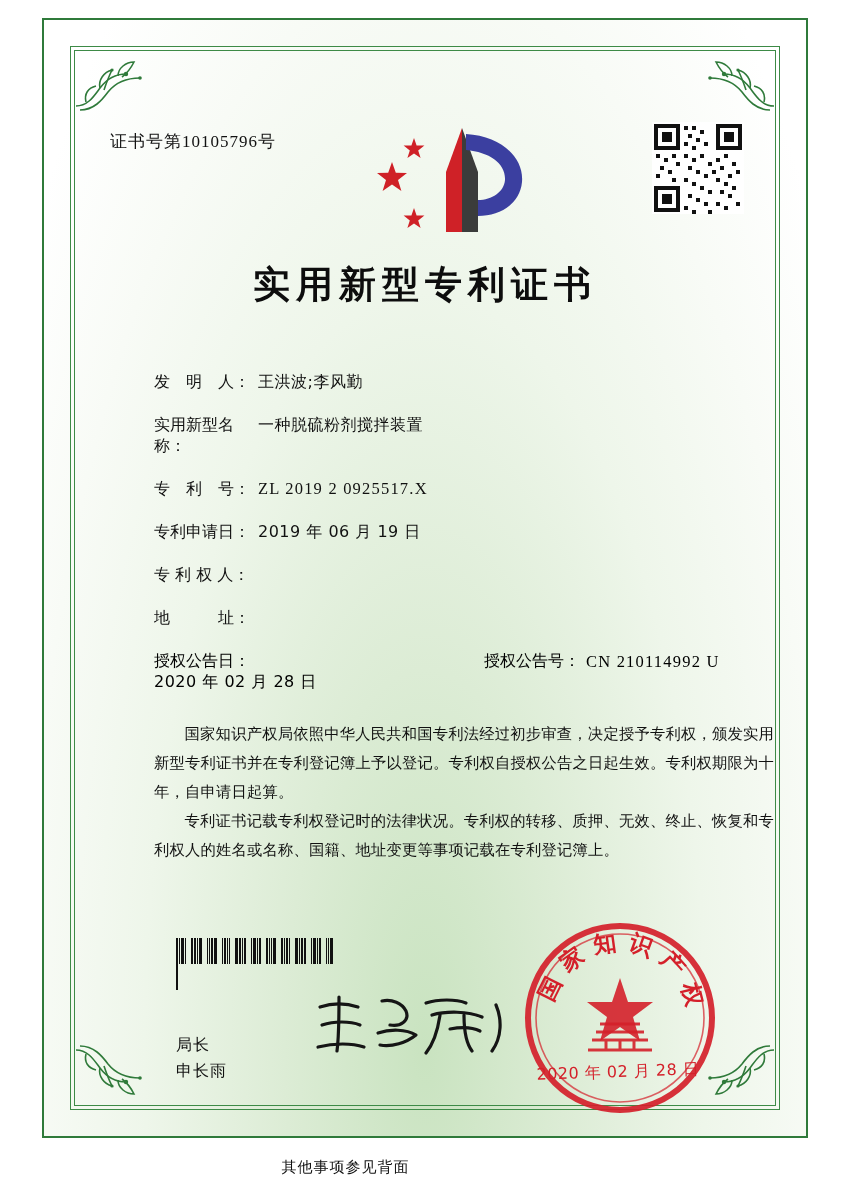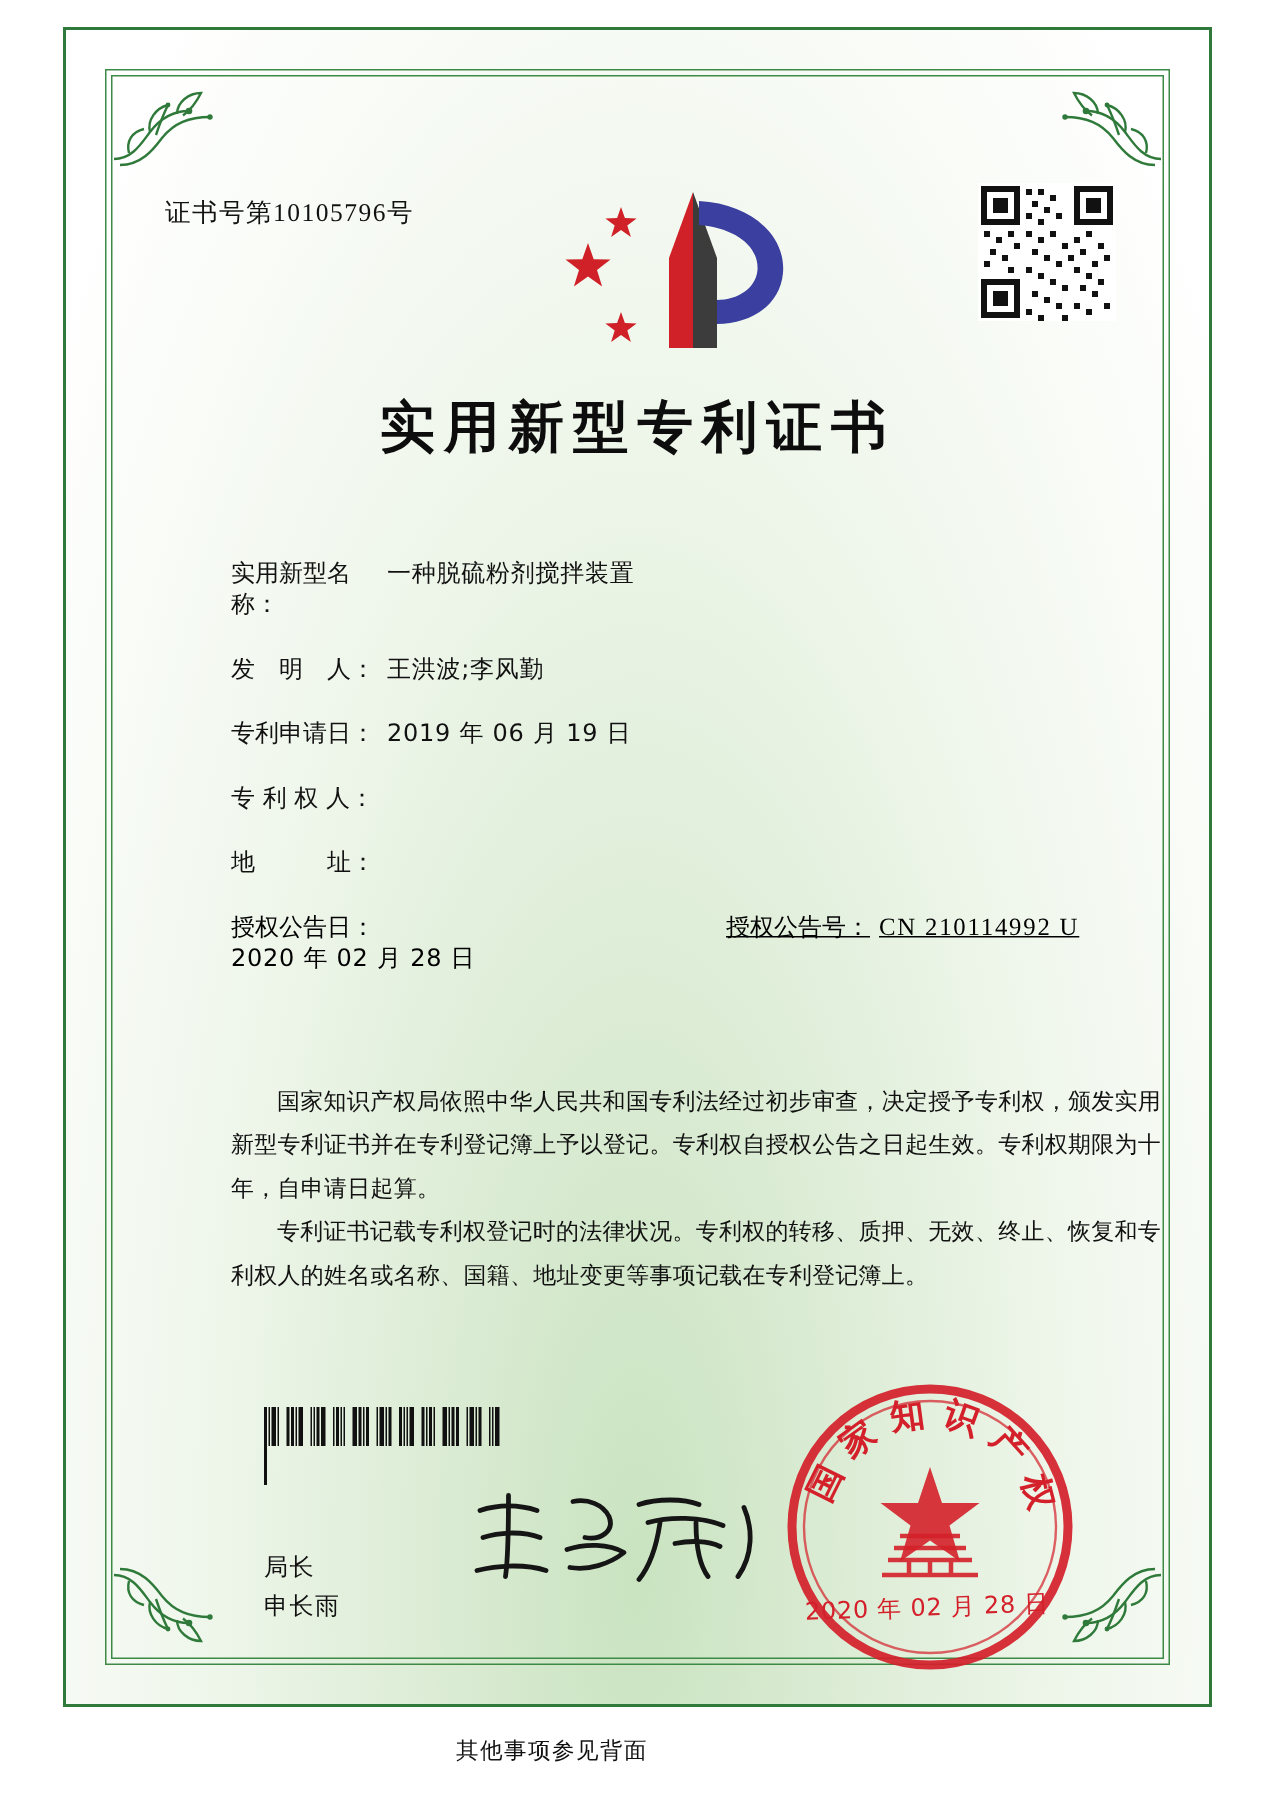--- a/index.html
+++ b/index.html
@@ -12,21 +12,20 @@
     height: 1200px;
     font-family: "Liberation Serif", serif;
     overflow: hidden;
   }
 
   .page {
     position: relative;
     width: 691px;
     height: 1200px;
     background: #ffffff;
-    padding-left: 45px;
   }
 
   
   .cert {
     position: absolute;
     left: 42px;
     top: 18px;
     width: 766px;
     height: 1120px;
     background:
@@ -137,21 +136,21 @@
     font-size: 16.5px;
   }
 
   .field-row2 {
     display: flex;
     align-items: baseline;
     margin-bottom: 16px;
     font-size: 16px;
   }
   .field-row2 .cell-a { width: 330px; display:flex; align-items: baseline; flex-direction: column; }
-  .field-row2 .cell-b { display:flex; align-items: flex-start; text-decoration: underline; }
+  .field-row2 .cell-b { display:flex; align-items: flex-end; }
   .f-label-w {
     width: 104px;
     flex:none;
     font-family: "DejaVu Sans", sans-serif;
     font-size: 16px;
   }
   .f-label-w2 {
     flex:none;
     margin-right: 6px;
     font-family: "DejaVu Sans", sans-serif;
@@ -412,29 +411,33 @@
             <rect x="28" y="44" width="2" height="2"></rect>
         </g>
       </svg>
     </div>
 
     <div class="title">实用新型专利证书</div>
 
     <div class="fields">
 
       <div class="field">
+        <span class="f-label">发　明　人：</span>
+        <span class="f-value">王洪波;李风勤</span>
+      </div>
+
+      <div class="field">
         <span class="f-label">实用新型名称：</span>
         <span class="f-value">一种脱硫粉剂搅拌装置</span>
       </div>
 
       <div class="field">
-        <span class="f-label">发　明　人：</span>
-        <span class="f-value">王洪波;李风勤</span>
-      </div>
-
+        <span class="f-label">专　利　号：</span>
+        <span class="f-value mono">ZL 2019 2 0925517.X</span>
+      </div>
 
       <div class="field">
         <span class="f-label">专利申请日：</span>
         <span class="f-value">2019 年 06 月 19 日</span>
       </div>
 
       <div class="field">
         <span class="f-label">专 利 权 人：</span>
       </div>
 

